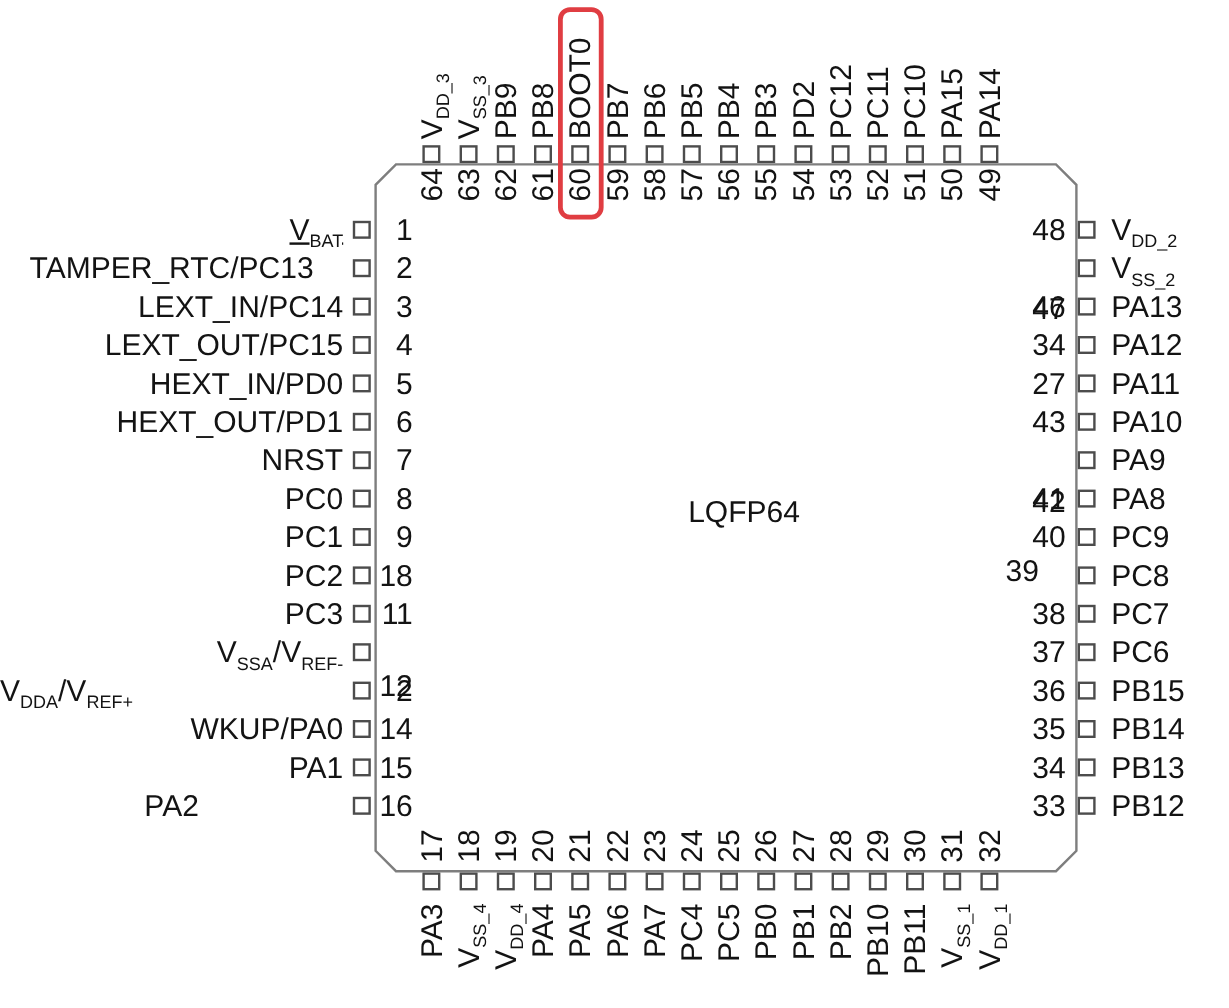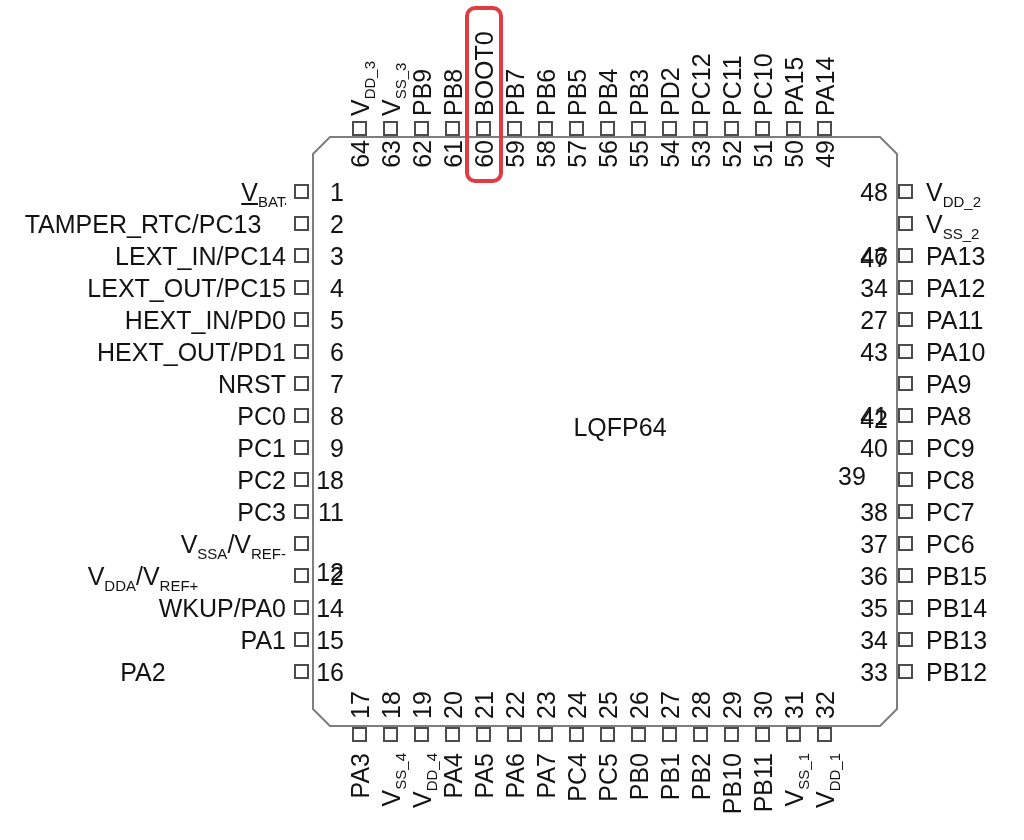--- a/index.html
+++ b/index.html
@@ -205,21 +205,21 @@
       <div class="num" style="left: 308px; top: 467px; width: 36px; text-align: right;">18</div>
       <div class="lab" style="left: 0px; top: 467px; width: 286px; text-align: right;"><span>PC2</span></div>
       <div class="sq" style="left: 294px; top: 504px;"></div>
       <div class="num" style="left: 308px; top: 499px; width: 36px; text-align: right;">11</div>
       <div class="lab" style="left: 0px; top: 499px; width: 286px; text-align: right;"><span>PC3</span></div>
       <div class="sq" style="left: 294px; top: 536px;"></div>
       <div class="num" style="left: 308px; top: 531px; width: 36px; text-align: right; margin-top: 28px;">12</div>
       <div class="lab" style="left: 0px; top: 531px; width: 286px; text-align: right;"><span>V</span><sub>SSA</sub><span>/V</span><sub>REF-</sub></div>
       <div class="sq" style="left: 294px; top: 568px;"></div>
       <div class="num" style="left: 308px; top: 563px; width: 36px; text-align: right;">2</div>
-      <div class="lab" style="left: 0px; top: 563px; width: 286px; text-align: center;"><span>V</span><sub>DDA</sub><span>/V</span><sub>REF+</sub></div>
+      <div class="lab" style="left: 0px; top: 563px; width: 286px; text-align: left;"><span>V</span><sub>DDA</sub><span>/V</span><sub>REF+</sub></div>
       <div class="sq" style="left: 294px; top: 600px;"></div>
       <div class="num" style="left: 308px; top: 595px; width: 36px; text-align: right;">14</div>
       <div class="lab" style="left: 0px; top: 595px; width: 286px; text-align: right;"><span>WKUP/PA0</span></div>
       <div class="sq" style="left: 294px; top: 632px;"></div>
       <div class="num" style="left: 308px; top: 627px; width: 36px; text-align: right;">15</div>
       <div class="lab" style="left: 0px; top: 627px; width: 286px; text-align: right;"><span>PA1</span></div>
       <div class="sq" style="left: 294px; top: 664px;"></div>
       <div class="num" style="left: 308px; top: 659px; width: 36px; text-align: right;">16</div>
       <div class="lab" style="left: 0px; top: 659px; width: 286px; text-align: center;"><span>PA2</span></div>
       <div class="sq" style="left: 898px; top: 184px;"></div>

